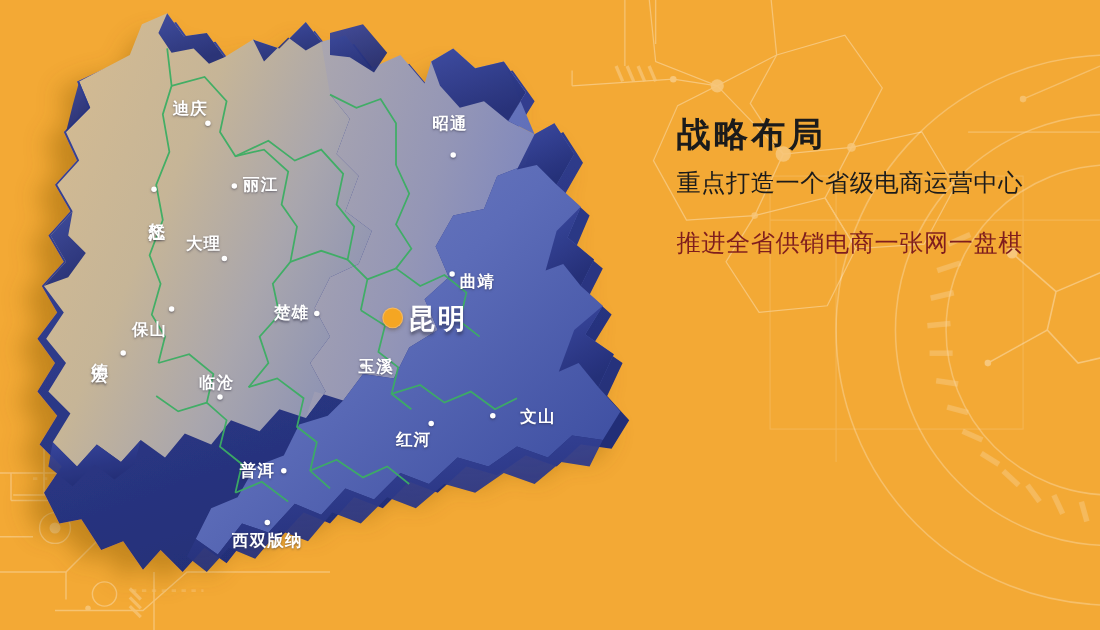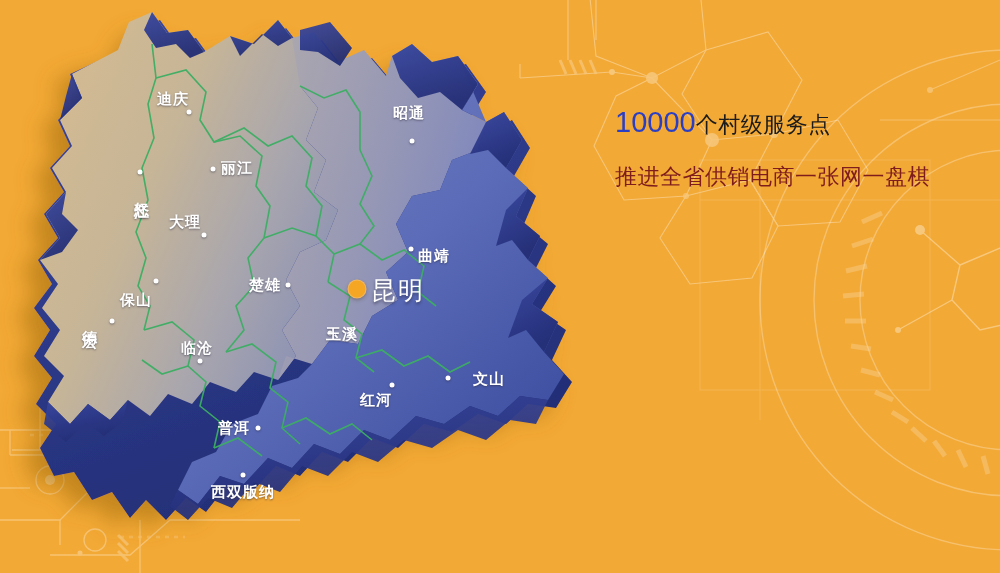--- a/index.html
+++ b/index.html
@@ -36,21 +36,21 @@
     width:5px; height:5px;
     border-radius:50%;
     background:#ffffff;
     transform:translate(-50%,-50%);
     box-shadow:0 1px 2px rgba(40,40,60,.5);
   }
   .capital-label {
     position:absolute;
     color:#ffffff;
     font-size:25px;
-    font-weight:400;
+    font-weight:700;
     letter-spacing:2px;
     white-space:nowrap;
     text-shadow:0 2px 3px rgba(40,40,60,.6);
     transform:translate(0,-50%);
   }
   .capital-dot {
     position:absolute;
     width:17px; height:17px;
     border-radius:50%;
     background:#F5A623;
@@ -350,21 +350,20 @@
 
       <span class="mdot" style="left:412px;top:141px;"></span>
       <span class="mlabel" style="left:409px;top:113px;">昭通</span>
 
       <span class="capital-dot" style="left:357px;top:289px;"></span>
       <span class="capital-label" style="left:371px;top:290px;">昆明</span>
     </div>
   </div>
 
   <div class="panel">
-
-    <div class="p-item">
-      <span class="num">10000</span><span>个村级服务点</span>
-    </div>
+    <div class="p-title">战略布局</div>
+    <div class="p-sub">重点打造一个省级电商运营中心</div>
+
 
     <div class="p-foot">推进全省供销电商一张网一盘棋</div>
   </div>
 
 </div>
 
 </body></html>

